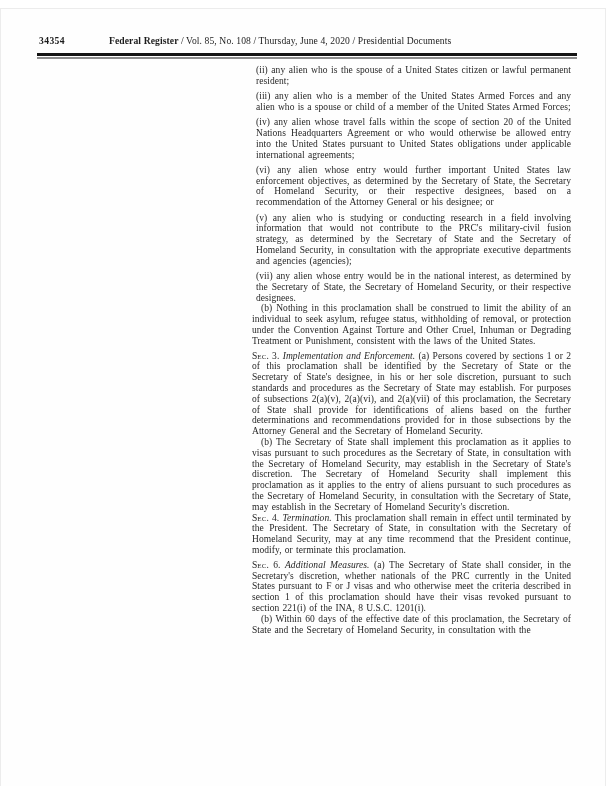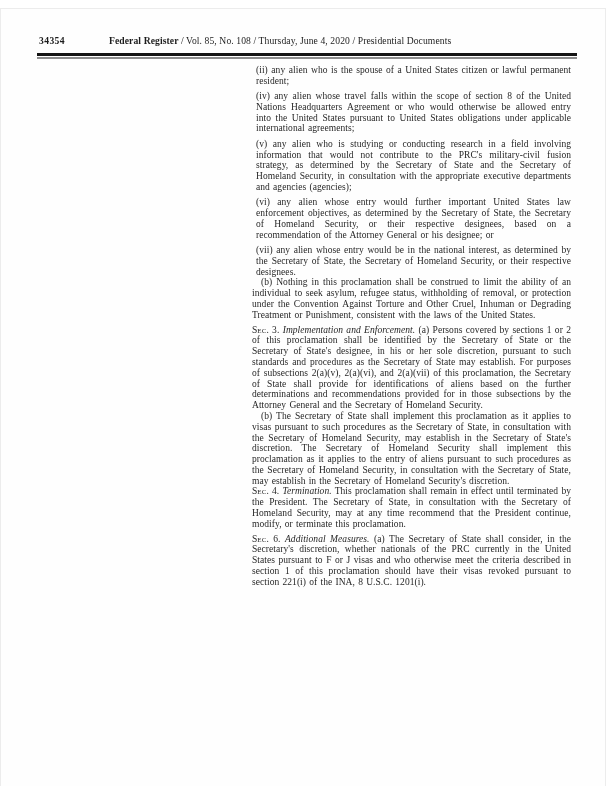--- a/index.html
+++ b/index.html
@@ -75,24 +75,26 @@
     <span class="page-num">34354</span><span class="masthead"><span class="jtitle">Federal Register</span> <span>/ Vol. 85, No. 108 / Thursday, June 4, 2020 / Presidential Documents</span></span>
   </div>
 
   <div class="header-rule">
     <div class="rule-thick"></div>
     <div class="rule-thin"></div>
   </div>
 
   <div class="body-col">
       <p class="para list">(ii) any alien who is the spouse of a United States citizen or lawful permanent resident;</p>
-      <p class="para list">(iv) any alien whose travel falls within the scope of section 8 of the United Nations Headquarters Agreement or who would otherwise be allowed entry into the United States pursuant to United States obligations under applicable international agreements;</p>
+      <p class="para list">(iii) any alien who is a member of the United States Armed Forces and any alien who is a spouse or child of a member of the United States Armed Forces;</p>
+      <p class="para list">(iv) any alien whose travel falls within the scope of section 20 of the United Nations Headquarters Agreement or who would otherwise be allowed entry into the United States pursuant to United States obligations under applicable international agreements;</p>
+      <p class="para list">(vi) any alien whose entry would further important United States law enforcement objectives, as determined by the Secretary of State, the Secretary of Homeland Security, or their respective designees, based on a recommendation of the Attorney General or his designee; or</p>
       <p class="para list">(v) any alien who is studying or conducting research in a field involving information that would not contribute to the PRC's military-civil fusion strategy, as determined by the Secretary of State and the Secretary of Homeland Security, in consultation with the appropriate executive departments and agencies (agencies);</p>
-      <p class="para list">(vi) any alien whose entry would further important United States law enforcement objectives, as determined by the Secretary of State, the Secretary of Homeland Security, or their respective designees, based on a recommendation of the Attorney General or his designee; or</p>
       <p class="para list">(vii) any alien whose entry would be in the national interest, as determined by the Secretary of State, the Secretary of Homeland Security, or their respective designees.</p>
       <p class="para indent tight">(b) Nothing in this proclamation shall be construed to limit the ability of an individual to seek asylum, refugee status, withholding of removal, or protection under the Convention Against Torture and Other Cruel, Inhuman or Degrading Treatment or Punishment, consistent with the laws of the United States.</p>
       <p class="para sec"><span class="sec-label">Sec. 3.</span> <span class="sec-title">Implementation and Enforcement.</span> (a) Persons covered by sections 1 or 2 of this proclamation shall be identified by the Secretary of State or the Secretary of State's designee, in his or her sole discretion, pursuant to such standards and procedures as the Secretary of State may establish. For purposes of subsections 2(a)(v), 2(a)(vi), and 2(a)(vii) of this proclamation, the Secretary of State shall provide for identifications of aliens based on the further determinations and recommendations provided for in those subsections by the Attorney General and the Secretary of Homeland Security.</p>
       <p class="para indent tight">(b) The Secretary of State shall implement this proclamation as it applies to visas pursuant to such procedures as the Secretary of State, in consultation with the Secretary of Homeland Security, may establish in the Secretary of State's discretion. The Secretary of Homeland Security shall implement this proclamation as it applies to the entry of aliens pursuant to such procedures as the Secretary of Homeland Security, in consultation with the Secretary of State, may establish in the Secretary of Homeland Security's discretion.</p>
       <p class="para sec tight"><span class="sec-label">Sec. 4.</span> <span class="sec-title">Termination.</span> This proclamation shall remain in effect until terminated by the President. The Secretary of State, in consultation with the Secretary of Homeland Security, may at any time recommend that the President continue, modify, or terminate this proclamation.</p>
       <p class="para sec"><span class="sec-label">Sec. 6.</span> <span class="sec-title">Additional Measures.</span> (a) The Secretary of State shall consider, in the Secretary's discretion, whether nationals of the PRC currently in the United States pursuant to F or J visas and who otherwise meet the criteria described in section 1 of this proclamation should have their visas revoked pursuant to section 221(i) of the INA, 8 U.S.C. 1201(i).</p>
+      <p class="para indent tight">(b) Within 60 days of the effective date of this proclamation, the Secretary of State and the Secretary of Homeland Security, in consultation with the</p>
     </div>
 
 </div>
 
 </body></html>

